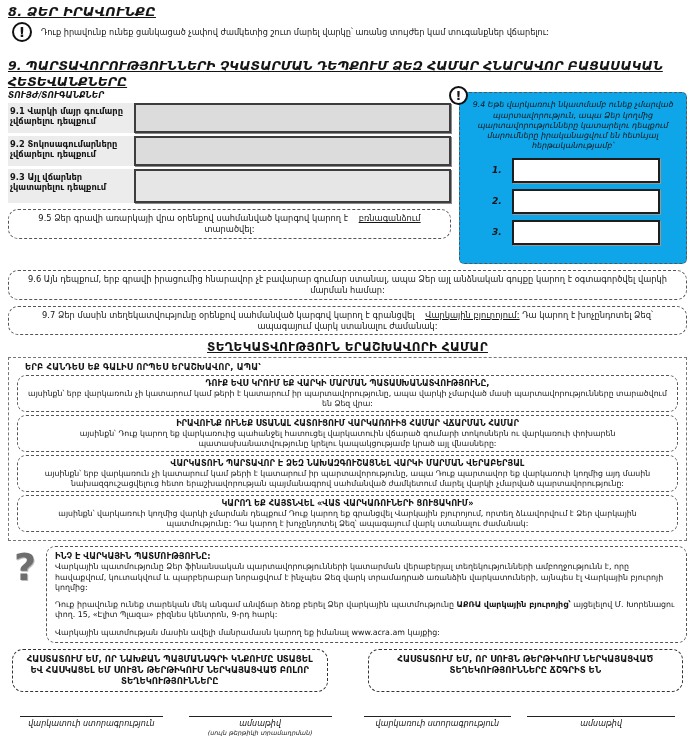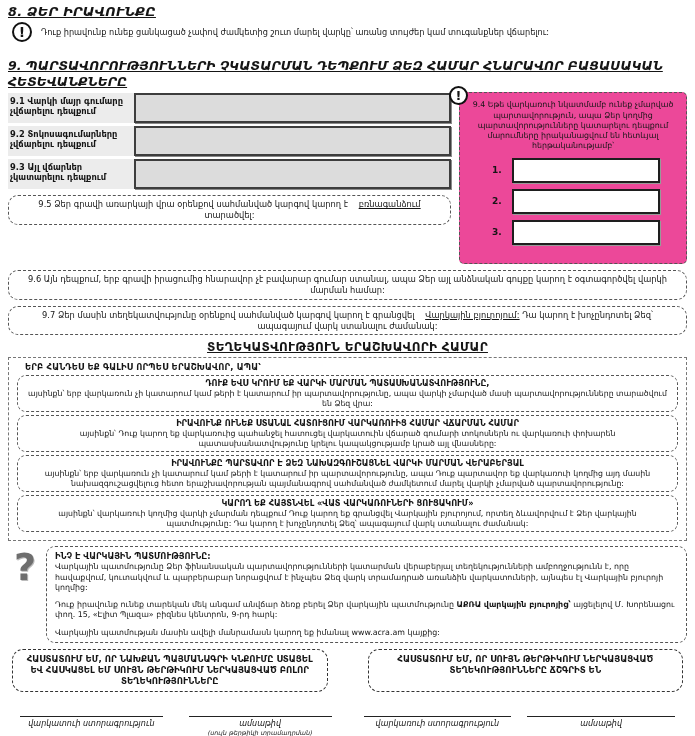--- a/index.html
+++ b/index.html
@@ -36,21 +36,21 @@
   .field-row { display:flex; align-items:stretch; background:#ececec; margin:3px 0; }
   .field-label { flex:0 0 126px; font-size:8.3px; font-weight:bold; line-height:1.2; padding:4px 3px 2px 2px;border-radius:11px; }
   .field-box {
     flex:1 1 auto; min-height:30px; background:#dcdcdc;
     border:2px solid #3d3d3d; box-shadow:1px 1px 0 #8a8a8a;
   }
   .field-row:nth-child(4) .field-box { min-height:34px; background:#e6e6e6; }
 
   .panel-94 {
     border:1.6px dashed #555; border-radius:5px;
-    padding:7px 6px 6px 6px; min-height:172px; background:#ec4899;
+    padding:7px 6px 6px 6px; min-height:172px; background:#0ea5e9;font-style:italic;
   }
   .panel-94-excl {
     position:absolute; left:-10px; top:-6px; background:#fff;
     width:19px; height:19px; border:2.5px solid #111; border-radius:50%;
     display:flex; align-items:center; justify-content:center;
     font-weight:bold; font-size:13px; z-index:2;
   }
   .panel-94-text { font-size:7.9px; line-height:1.3; text-align:center; font-weight:500; }
   .order-item { display:flex; align-items:center; gap:10px; margin:6px 0 0 26px; }
   .order-num { font-size:9px; font-weight:bold; }
@@ -114,20 +114,21 @@
   <span class="small-text">Դուք իրավունք ունեք ցանկացած չափով ժամկետից շուտ մարել վարկը՝ առանց տույժեր կամ տուգանքներ վճարելու:</span>
 </div>
 
 <div class="title-9">
   <span>9. ՊԱՐՏԱՎՈՐՈՒԹՅՈՒՆՆԵՐԻ ՉԿԱՏԱՐՄԱՆ ԴԵՊՔՈՒՄ ՁԵԶ ՀԱՄԱՐ ՀՆԱՐԱՎՈՐ ԲԱՑԱՍԱԿԱՆ</span><br>
   <span>ՀԵՏԵՎԱՆՔՆԵՐԸ</span>
 </div>
 
 <div class="cols">
   <div class="col-left">
+    <div class="fines-heading">ՏՈՒՅԺ/ՏՈՒԳԱՆՔՆԵՐ</div>
 
     <div class="field-row">
       <div class="field-label">9.1 Վարկի մայր գումարը չվճարելու դեպքում</div>
       <div class="field-box"></div>
     </div>
     <div class="field-row">
       <div class="field-label">9.2 Տոկոսագումարները չվճարելու դեպքում</div>
       <div class="field-box"></div>
     </div>
     <div class="field-row">
@@ -173,21 +174,21 @@
 
   <div class="g-box">
     <div class="g-box-title">ԴՈՒՔ ԵՎՍ ԿՐՈՒՄ ԵՔ ՎԱՐԿԻ ՄԱՐՄԱՆ ՊԱՏԱՍԽԱՆԱՏՎՈՒԹՅՈՒՆԸ,</div>
     <div>այսինքն՝ երբ վարկառուն չի կատարում կամ թերի է կատարում իր պարտավորությունը, ապա վարկի չմարված մասի պարտավորությունները տարածվում են Ձեզ վրա:</div>
   </div>
   <div class="g-box">
     <div class="g-box-title">ԻՐԱՎՈՒՆՔ ՈՒՆԵՔ ՍՏԱՆԱԼ ՀԱՏՈՒՑՈՒՄ ՎԱՐԿԱՌՈՒԻՑ ՀԱՄԱՐ ՎՃԱՐՄԱՆ ՀԱՄԱՐ</div>
     <div>այսինքն՝ Դուք կարող եք վարկառուից պահանջել հատուցել վարկատուին վճարած գումարի տոկոսներն ու վարկառուի փոխարեն պատասխանատվությունը կրելու կապակցությամբ կրած այլ վնասները:</div>
   </div>
   <div class="g-box">
-    <div class="g-box-title">ԻՐԱՎՈՒՆՔԸ ՊԱՐՏԱՎՈՐ Է ՁԵԶ ՆԱԽԱԶԳՈՒՇԱՑՆԵԼ ՎԱՐԿԻ ՄԱՐՄԱՆ ՎԵՐԱԲԵՐՅԱԼ</div>
+    <div class="g-box-title">ՎԱՐԿԱՏՈՒՆ ՊԱՐՏԱՎՈՐ Է ՁԵԶ ՆԱԽԱԶԳՈՒՇԱՑՆԵԼ ՎԱՐԿԻ ՄԱՐՄԱՆ ՎԵՐԱԲԵՐՅԱԼ</div>
     <div>այսինքն՝ երբ վարկառուն չի կատարում կամ թերի է կատարում իր պարտավորությունը, ապա Դուք պարտավոր եք վարկառուի կողմից այդ մասին նախազգուշացվելուց հետո երաշխավորության պայմանագրով սահմանված ժամկետում մարել վարկի չմարված պարտավորությունը:</div>
   </div>
   <div class="g-box">
     <div class="g-box-title">ԿԱՐՈՂ ԵՔ ՀԱՅՏՆՎԵԼ «ՎԱՏ ՎԱՐԿԱՌՈՒՆԵՐԻ ՑՈՒՑԱԿՈՒՄ»</div>
     <div>այսինքն՝ վարկառուի կողմից վարկի չմարման դեպքում Դուք կարող եք գրանցվել Վարկային բյուրոյում, որտեղ ձևավորվում է Ձեր վարկային պատմությունը: Դա կարող է խոչընդոտել Ձեզ՝ ապագայում վարկ ստանալու ժամանակ:</div>
   </div>
 </div>
 
 <div class="question-row">
   <div class="q-icon">?</div>

